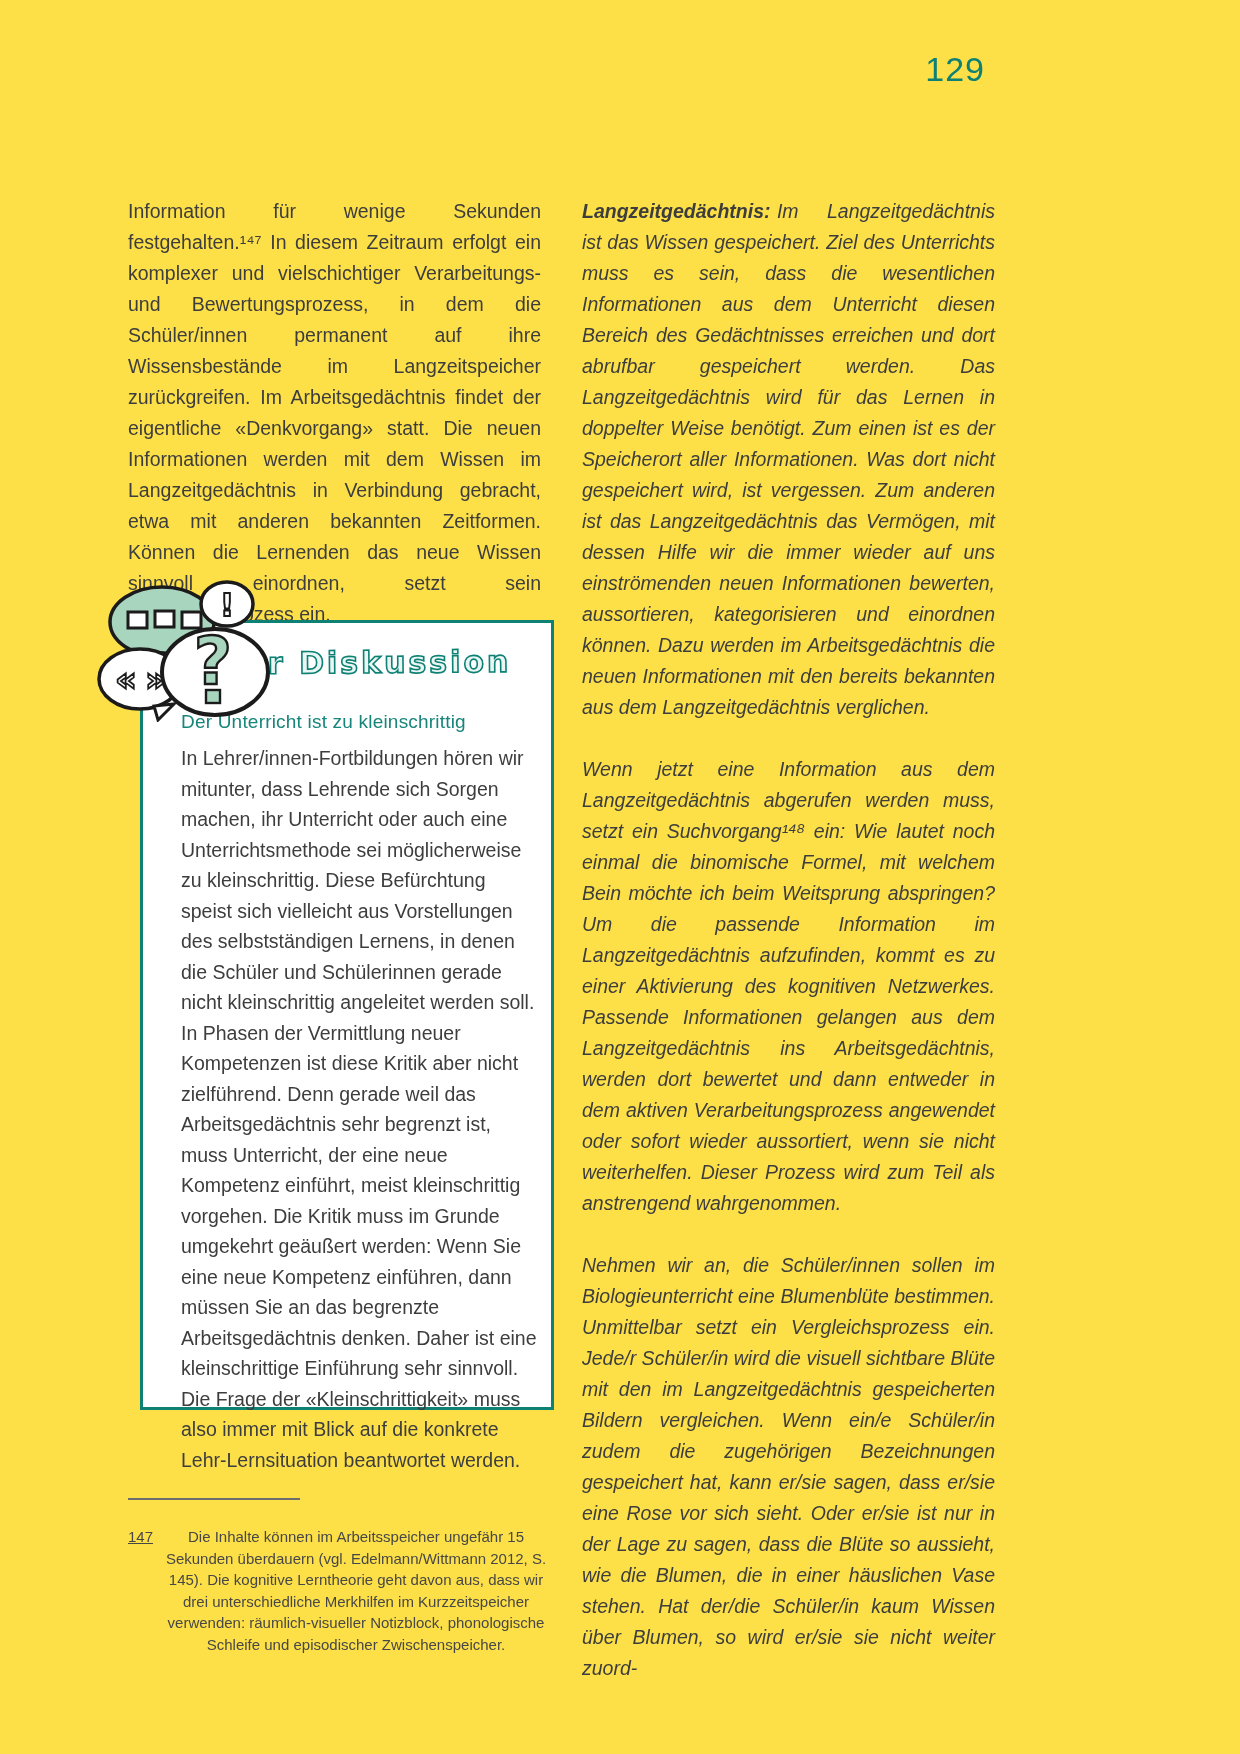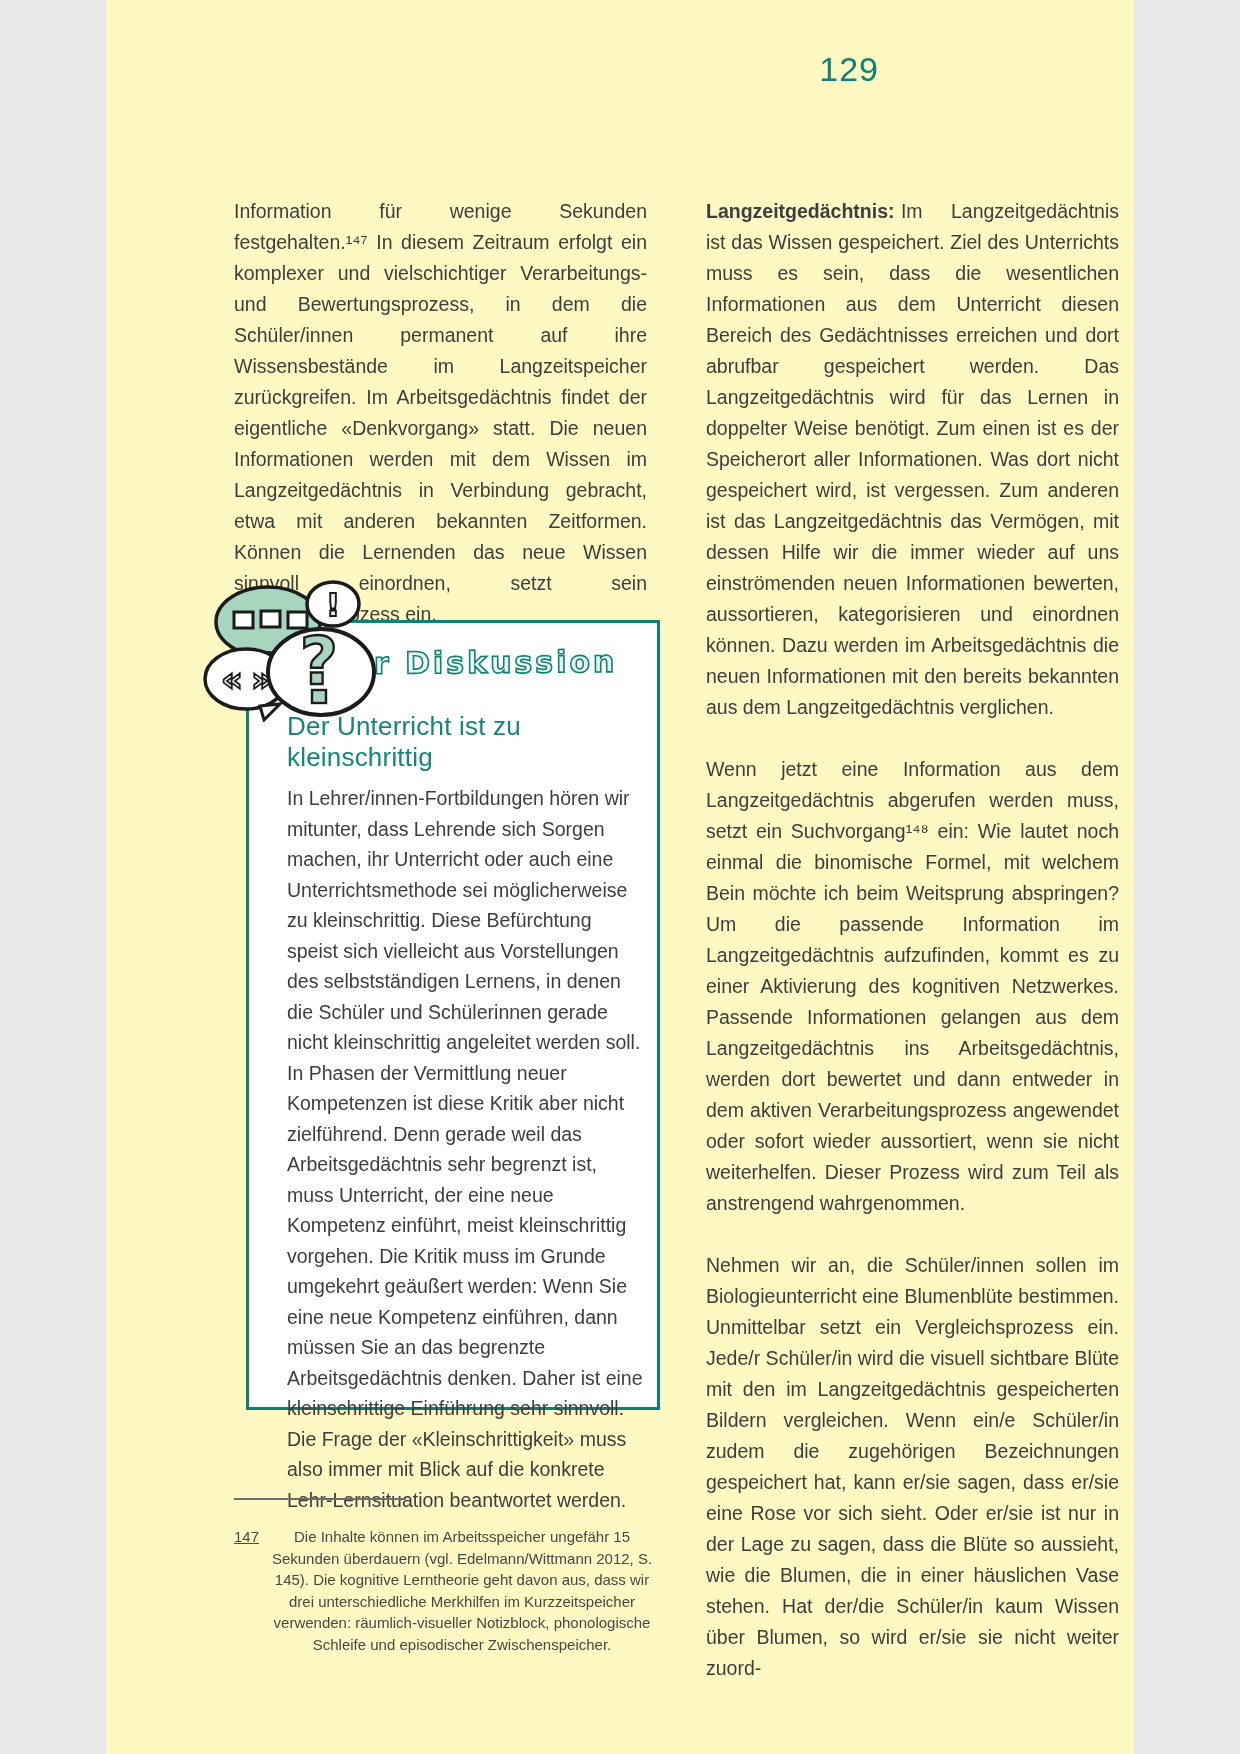--- a/index.html
+++ b/index.html
@@ -1,32 +1,32 @@
 <!DOCTYPE html>
 <html lang="de"><head>
 <meta charset="utf-8">
 <style>
   html,body { margin:0; padding:0; background:#e8e8e8; }
   .page {
     position:relative;
-    width:1028px; height:1754px;
+    width:1240px; height:1754px;
     margin:0 auto;
-    background:#fef9c3;
+    background:#fde047;
     font-family:"Liberation Sans", sans-serif;
     color:#3d3d3d;
     overflow:hidden;
   }
   .page-number {
     position:absolute; top:50px; right:255px;
     font-size:34px; font-weight:400; letter-spacing:1px;
     color:#0e8174;
   }
   .col { position:absolute; top:196px; width:413px; }
   .col-left  { left:128px; }
-  .col-right { left:600px; }
+  .col-right { left:582px;font-style:italic; }
   .body-text {
     margin:0;
     font-size:19.5px; line-height:31px;
     text-align:justify;
     -webkit-hyphens:auto; hyphens:auto;
   }
   .col-right .body-text { margin-bottom:31px; }
   .lead { font-weight:700; margin-right:0.33em; }
 
   
@@ -43,21 +43,21 @@
     font-size:30px; font-weight:700; letter-spacing:3px;
     color:#0e8174;
     -webkit-text-fill-color:#eaf6f3;
     -webkit-text-stroke:1.6px #0e8174;
     transform:rotate(-0.5deg);
     white-space:nowrap;
   }
   .box-title {
     margin:88px 0 0 0;
     padding:0 6px 0 38px;
-    font-size:26px; font-weight:400;
+    font-size:19px; font-weight:400;
     color:#17857a;
     letter-spacing:0.2px;
   }
   .box-body {
     margin:10px 0 0 0;
     padding:0 14px 0 38px;
     font-size:19.5px; line-height:30.5px;
     text-align:left;
   }
 

